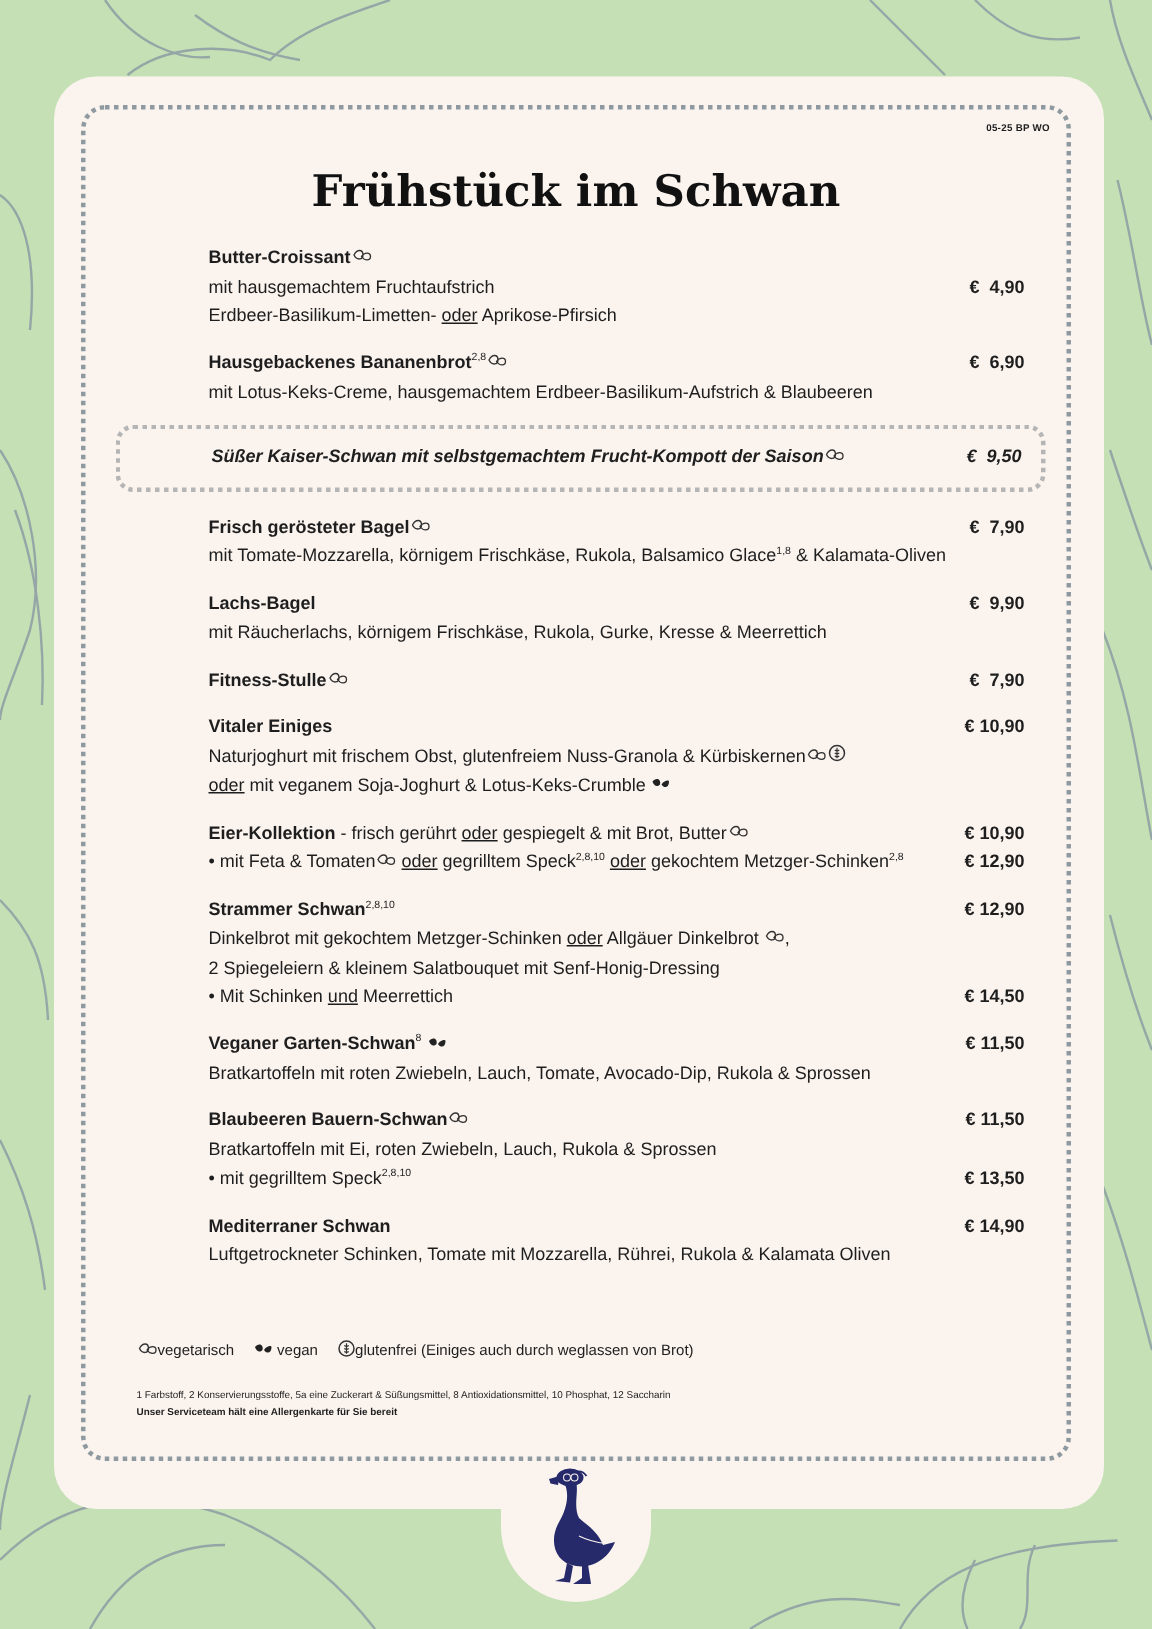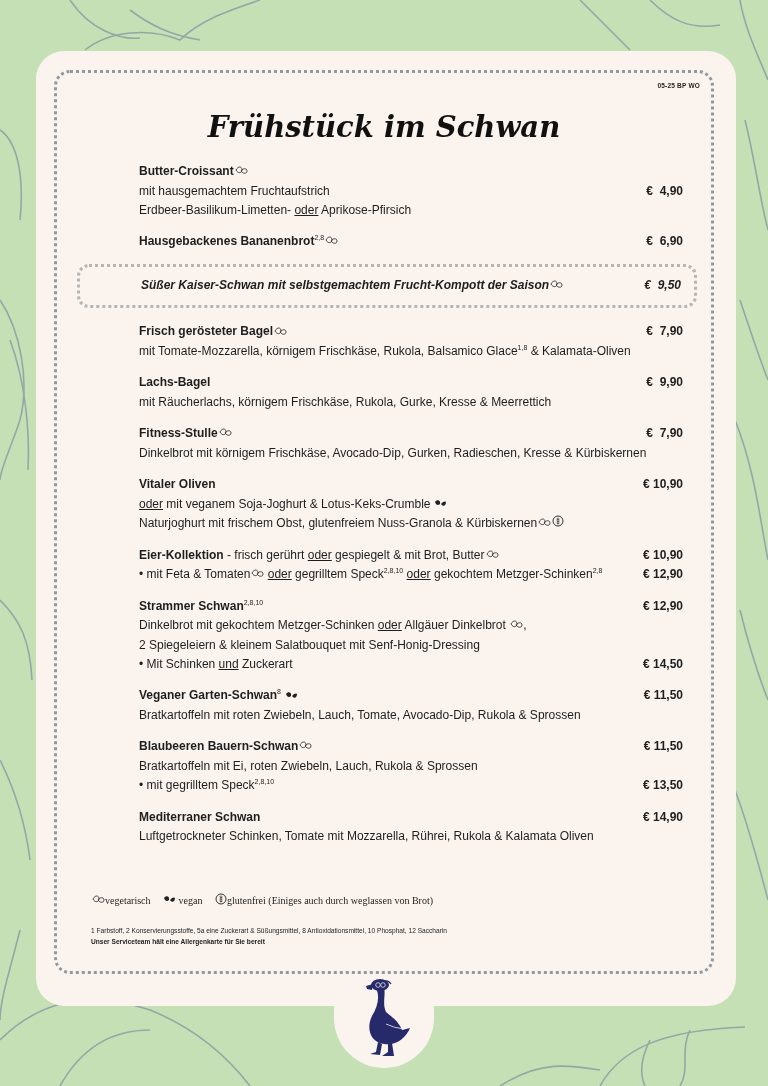--- a/index.html
+++ b/index.html
@@ -21,39 +21,39 @@
   .dotted-frame {
     position:absolute; left:54px; top:70px; width:660px; height:904px;
     border:3px dotted #8e9aa0; border-radius:16px; box-sizing:border-box;
   }
   .code {
     position:absolute; right:68px; top:82px;
     font-size:6.5px; font-weight:bold; letter-spacing:0.2px;
   }
   .title {
     position:absolute; left:0; width:768px; top:110px; text-align:center;
-    font-family:"DejaVu Serif", serif; font-style:italic; font-weight:bold;
+    font-family:"DejaVu Serif", serif; font-weight:bold;
     font-size:29px; color:#111;
   }
   .menu { position:absolute; left:91px; top:162px; width:592px; }
   .item { position:relative; margin-bottom:12px; }
   .line { font-size:12px; line-height:19.4px; white-space:nowrap; position:relative;padding-left:48px; }
   .name { font-weight:bold; }
   .price {
     position:absolute; right:0; font-weight:bold; font-size:12px;
     white-space:pre; font-family:"Liberation Sans", sans-serif;
   }
   sup { font-size:7px; vertical-align:super; line-height:0; }
   u { text-decoration:underline; }
   .highlight {
     border:3px dotted #b5b5b5; border-radius:12px;
     margin:0 -14px 14px -14px; padding:9px 13px 10px 13px;font-style:italic;
   }
   .icon { display:inline-block; vertical-align:middle; margin-left:1px; }
-  .legend { position:absolute; left:91px; top:893px; font-size:10px;font-family:Liberation Serif, serif; }
+  .legend { position:absolute; left:91px; top:893px; font-size:10px; }
   .legend span { vertical-align:middle; }
   .notes { position:absolute; left:91px; top:925px; font-size:6.6px; line-height:11px; }
   .notes .bold { font-weight:bold; }
   .swan { position:absolute; left:358px; top:976px; }
 </style>
 </head>
 <body>
 
 <svg class="bg-art" viewBox="0 0 768 1086">
   <g fill="none" stroke="#8e9da4" stroke-width="1.6" opacity="0.85">
@@ -107,20 +107,21 @@
     </div>
   </div>
 
   <div class="item">
     <div class="line">
       <span class="name">Hausgebackenes Bananenbrot</span><sup>2,8</sup><span class="icon"><svg width="13" height="9" viewBox="0 0 13 9">
             <path d="M1 4 C3 0,7 0,7 4 C7 7,3 8,1 4Z M6 5 C8 2,12 2,12 5 C12 8,8 8,6 5Z" fill="none" stroke="#333" stroke-width="0.9"></path>
           </svg></span>
       <span class="price" style="top:0">€  6,90</span>
     </div>
+    <div class="line"><span>mit Lotus-Keks-Creme, hausgemachtem Erdbeer-Basilikum-Aufstrich &amp; Blaubeeren</span></div>
   </div>
 
   <div class="item highlight">
     <div class="line">
       <span class="name">Süßer Kaiser-Schwan mit selbstgemachtem Frucht-Kompott der Saison</span><span class="icon"><svg width="13" height="9" viewBox="0 0 13 9">
             <path d="M1 4 C3 0,7 0,7 4 C7 7,3 8,1 4Z M6 5 C8 2,12 2,12 5 C12 8,8 8,6 5Z" fill="none" stroke="#333" stroke-width="0.9"></path>
           </svg></span>
       <span class="price" style="top:0">€  9,50</span>
     </div>
   </div>
@@ -145,41 +146,40 @@
     <div class="line"><span>mit Räucherlachs, körnigem Frischkäse, Rukola, Gurke, Kresse &amp; Meerrettich</span></div>
   </div>
 
   <div class="item">
     <div class="line">
       <span class="name">Fitness-Stulle</span><span class="icon"><svg width="13" height="9" viewBox="0 0 13 9">
             <path d="M1 4 C3 0,7 0,7 4 C7 7,3 8,1 4Z M6 5 C8 2,12 2,12 5 C12 8,8 8,6 5Z" fill="none" stroke="#333" stroke-width="0.9"></path>
           </svg></span>
       <span class="price" style="top:0">€  7,90</span>
     </div>
-    <div class="line"><span>Dinkelbrot mit körnigem Frischkäse, Avocado-Dip, Gurken, Radieschen, Kresse &amp; Kürbiskernen</span></div>
-  </div>
-
-  <div class="item">
-    <div class="line">
-      <span class="name">Vitaler Oliven</span>
+  </div>
+
+  <div class="item">
+    <div class="line">
+      <span class="name">Vitaler Einiges</span>
       <span class="price" style="top:0">€ 10,90</span>
-    </div>
-    <div class="line">
-      <u>oder</u><span> mit veganem Soja-Joghurt &amp; Lotus-Keks-Crumble</span><span class="icon" style="margin-left:4px"><svg width="13" height="9" viewBox="0 0 13 9">
-            <path d="M1 3 C3 0,7 1,6 5 C4 7,2 6,1 3Z M7 5 C9 2,12 2,12 3 C12 7,9 8,7 5Z" fill="#222"></path>
-          </svg></span>
     </div>
     <div class="line">
       <span>Naturjoghurt mit frischem Obst, glutenfreiem Nuss-Granola &amp; Kürbiskernen</span><span class="icon"><svg width="13" height="9" viewBox="0 0 13 9">
             <path d="M1 4 C3 0,7 0,7 4 C7 7,3 8,1 4Z M6 5 C8 2,12 2,12 5 C12 8,8 8,6 5Z" fill="none" stroke="#333" stroke-width="0.9"></path>
           </svg></span><span class="icon"><svg width="12" height="12" viewBox="0 0 12 12">
             <circle cx="6" cy="6" r="5" fill="none" stroke="#333" stroke-width="1"></circle>
             <path d="M6 2.5 L6 9.5 M4.5 4 Q6 5 7.5 4 M4.5 6 Q6 7 7.5 6 M4.5 8 Q6 9 7.5 8" stroke="#333" stroke-width="0.8" fill="none"></path>
           </svg></span>
     </div>
+    <div class="line">
+      <u>oder</u><span> mit veganem Soja-Joghurt &amp; Lotus-Keks-Crumble</span><span class="icon" style="margin-left:4px"><svg width="13" height="9" viewBox="0 0 13 9">
+            <path d="M1 3 C3 0,7 1,6 5 C4 7,2 6,1 3Z M7 5 C9 2,12 2,12 3 C12 7,9 8,7 5Z" fill="#222"></path>
+          </svg></span>
+    </div>
   </div>
 
   <div class="item">
     <div class="line">
       <span class="name">Eier-Kollektion</span><span> - frisch gerührt </span><u>oder</u><span> gespiegelt &amp; mit Brot, Butter</span><span class="icon"><svg width="13" height="9" viewBox="0 0 13 9">
             <path d="M1 4 C3 0,7 0,7 4 C7 7,3 8,1 4Z M6 5 C8 2,12 2,12 5 C12 8,8 8,6 5Z" fill="none" stroke="#333" stroke-width="0.9"></path>
           </svg></span>
       <span class="price" style="top:0">€ 10,90</span>
     </div>
     <div class="line">
@@ -196,21 +196,21 @@
       <span class="name">Strammer Schwan</span><sup>2,8,10</sup>
       <span class="price" style="top:0">€ 12,90</span>
     </div>
     <div class="line">
       <span>Dinkelbrot mit gekochtem Metzger-Schinken </span><u>oder</u><span> Allgäuer Dinkelbrot </span><span class="icon"><svg width="13" height="9" viewBox="0 0 13 9">
             <path d="M1 4 C3 0,7 0,7 4 C7 7,3 8,1 4Z M6 5 C8 2,12 2,12 5 C12 8,8 8,6 5Z" fill="none" stroke="#333" stroke-width="0.9"></path>
           </svg></span><span>,</span>
     </div>
     <div class="line"><span>2 Spiegeleiern &amp; kleinem Salatbouquet mit Senf-Honig-Dressing</span></div>
     <div class="line">
-      <span>• Mit Schinken </span><u>und</u><span> Zuckerart</span>
+      <span>• Mit Schinken </span><u>und</u><span> Meerrettich</span>
       <span class="price" style="top:0">€ 14,50</span>
     </div>
   </div>
 
   <div class="item">
     <div class="line">
       <span class="name">Veganer Garten-Schwan</span><sup>8</sup><span class="icon" style="margin-left:4px"><svg width="13" height="9" viewBox="0 0 13 9">
             <path d="M1 3 C3 0,7 1,6 5 C4 7,2 6,1 3Z M7 5 C9 2,12 2,12 3 C12 7,9 8,7 5Z" fill="#222"></path>
           </svg></span>
       <span class="price" style="top:0">€ 11,50</span>

